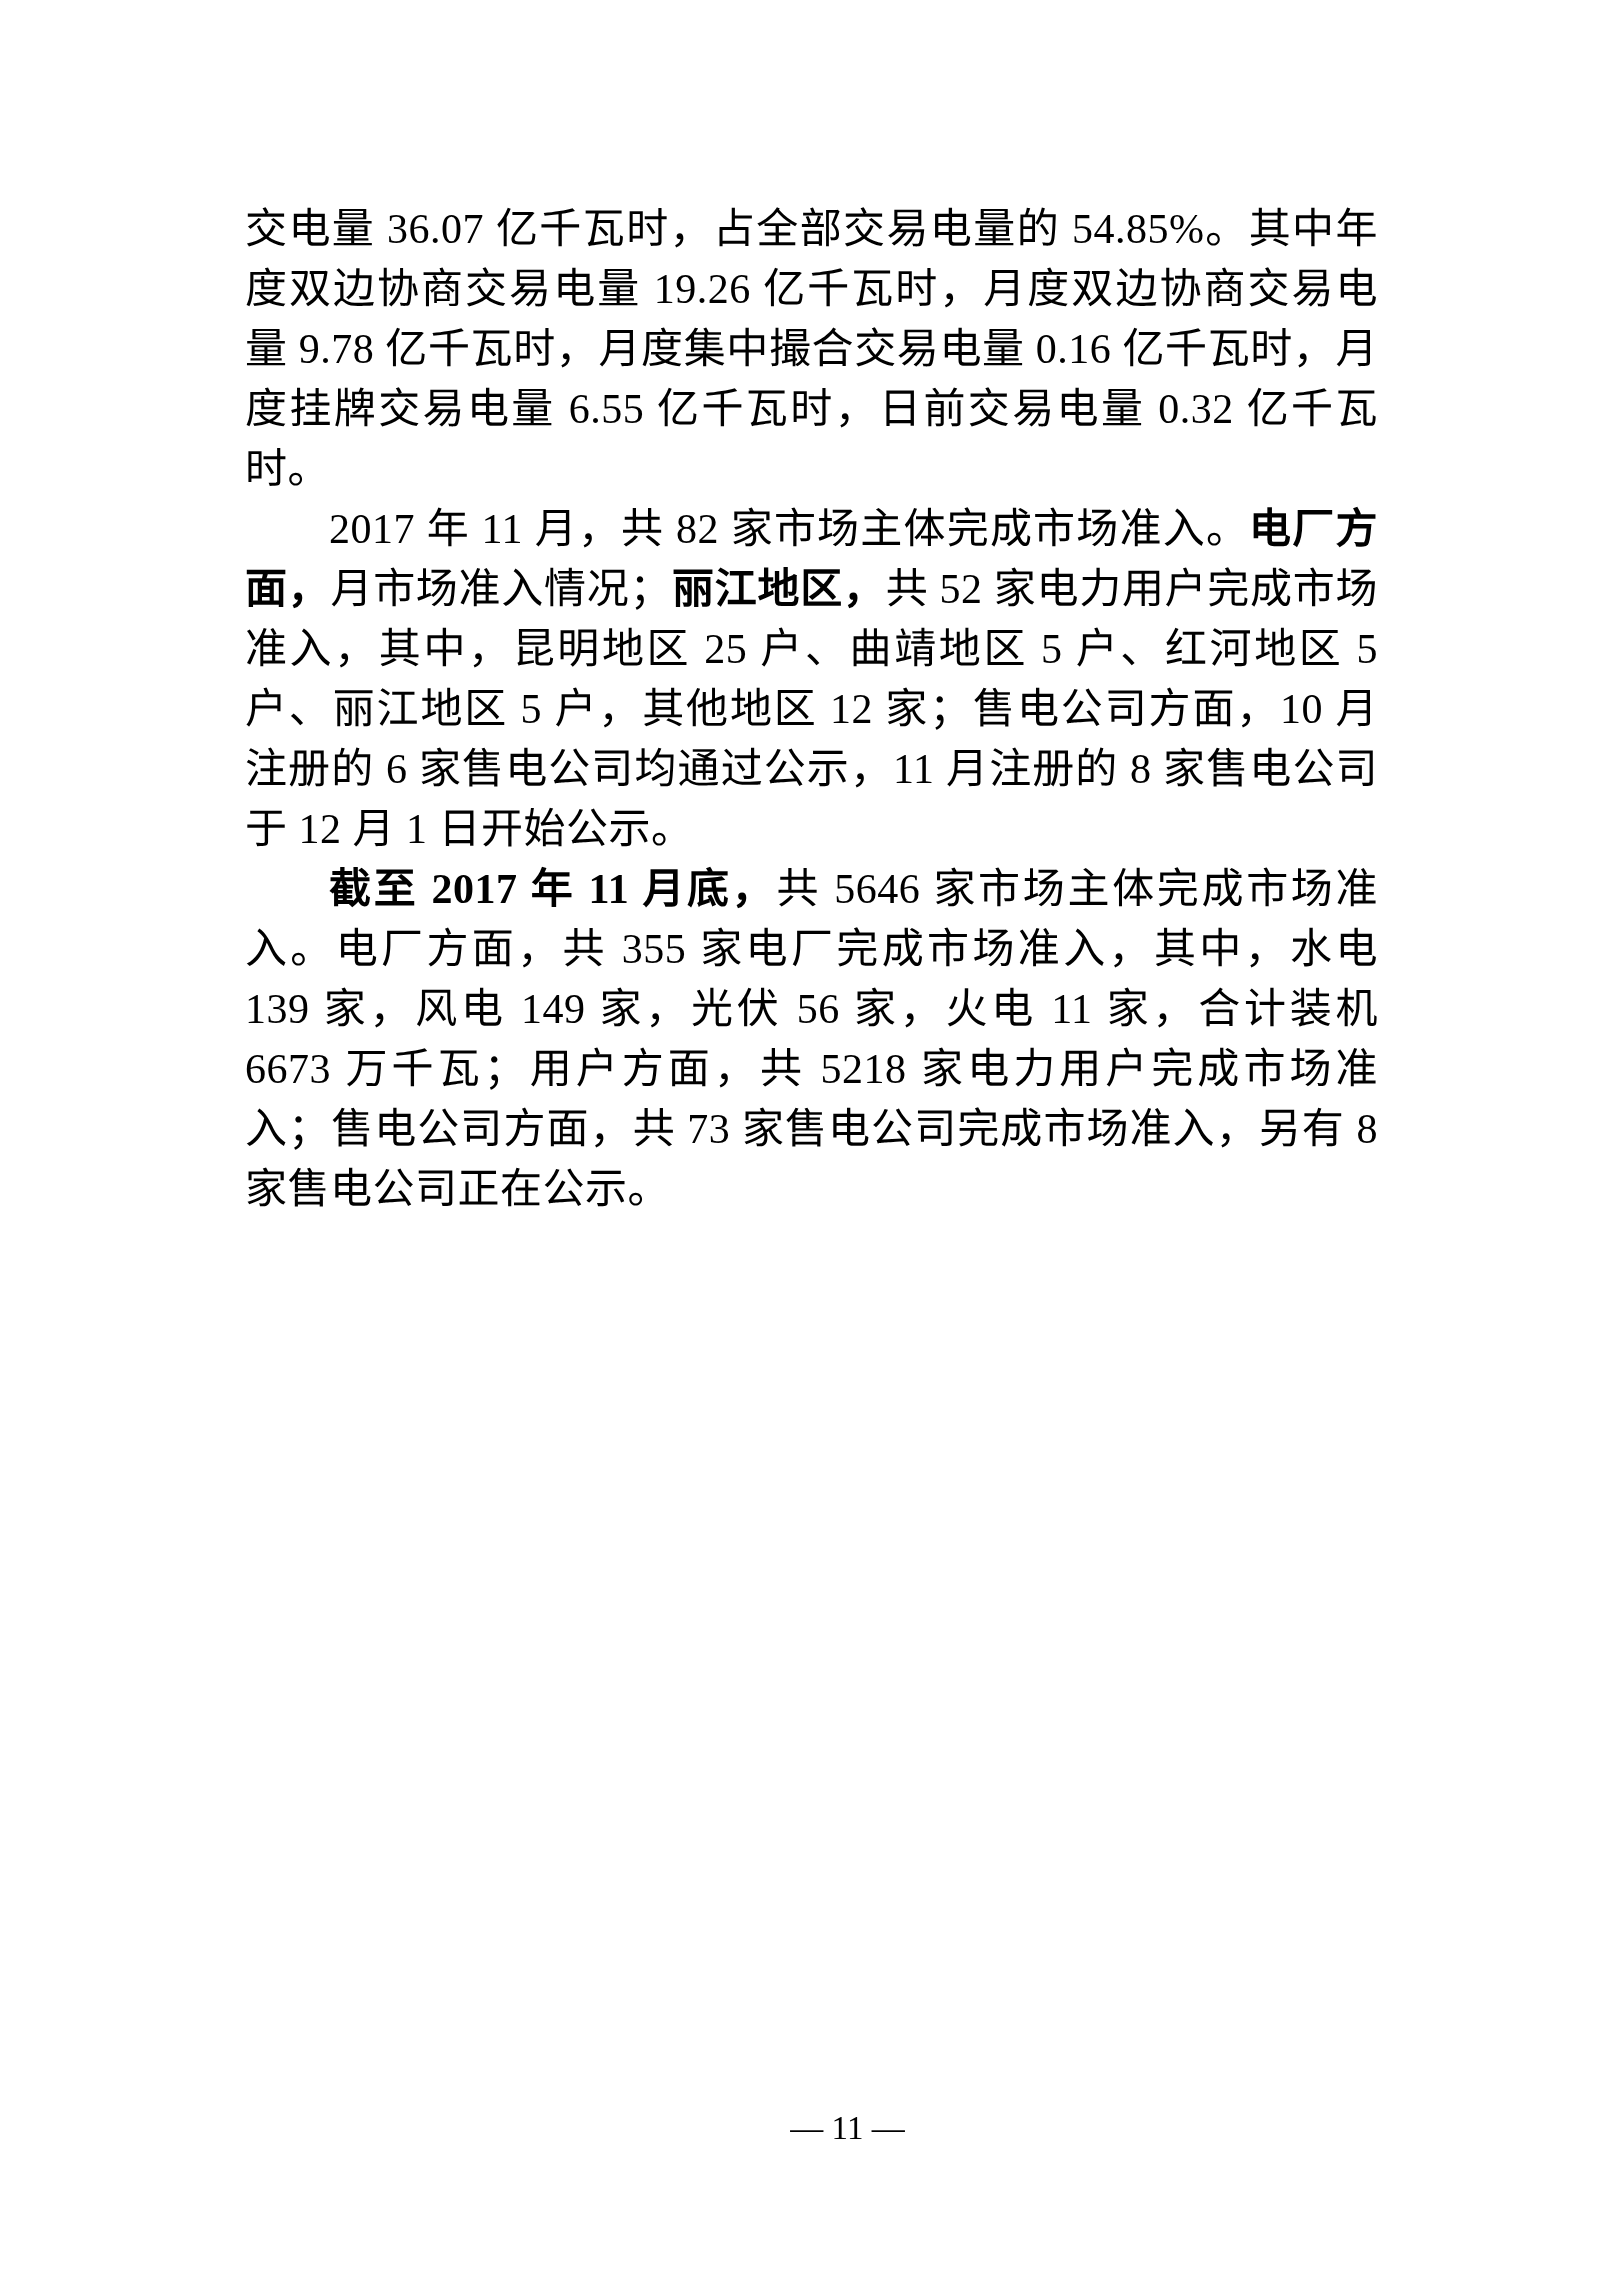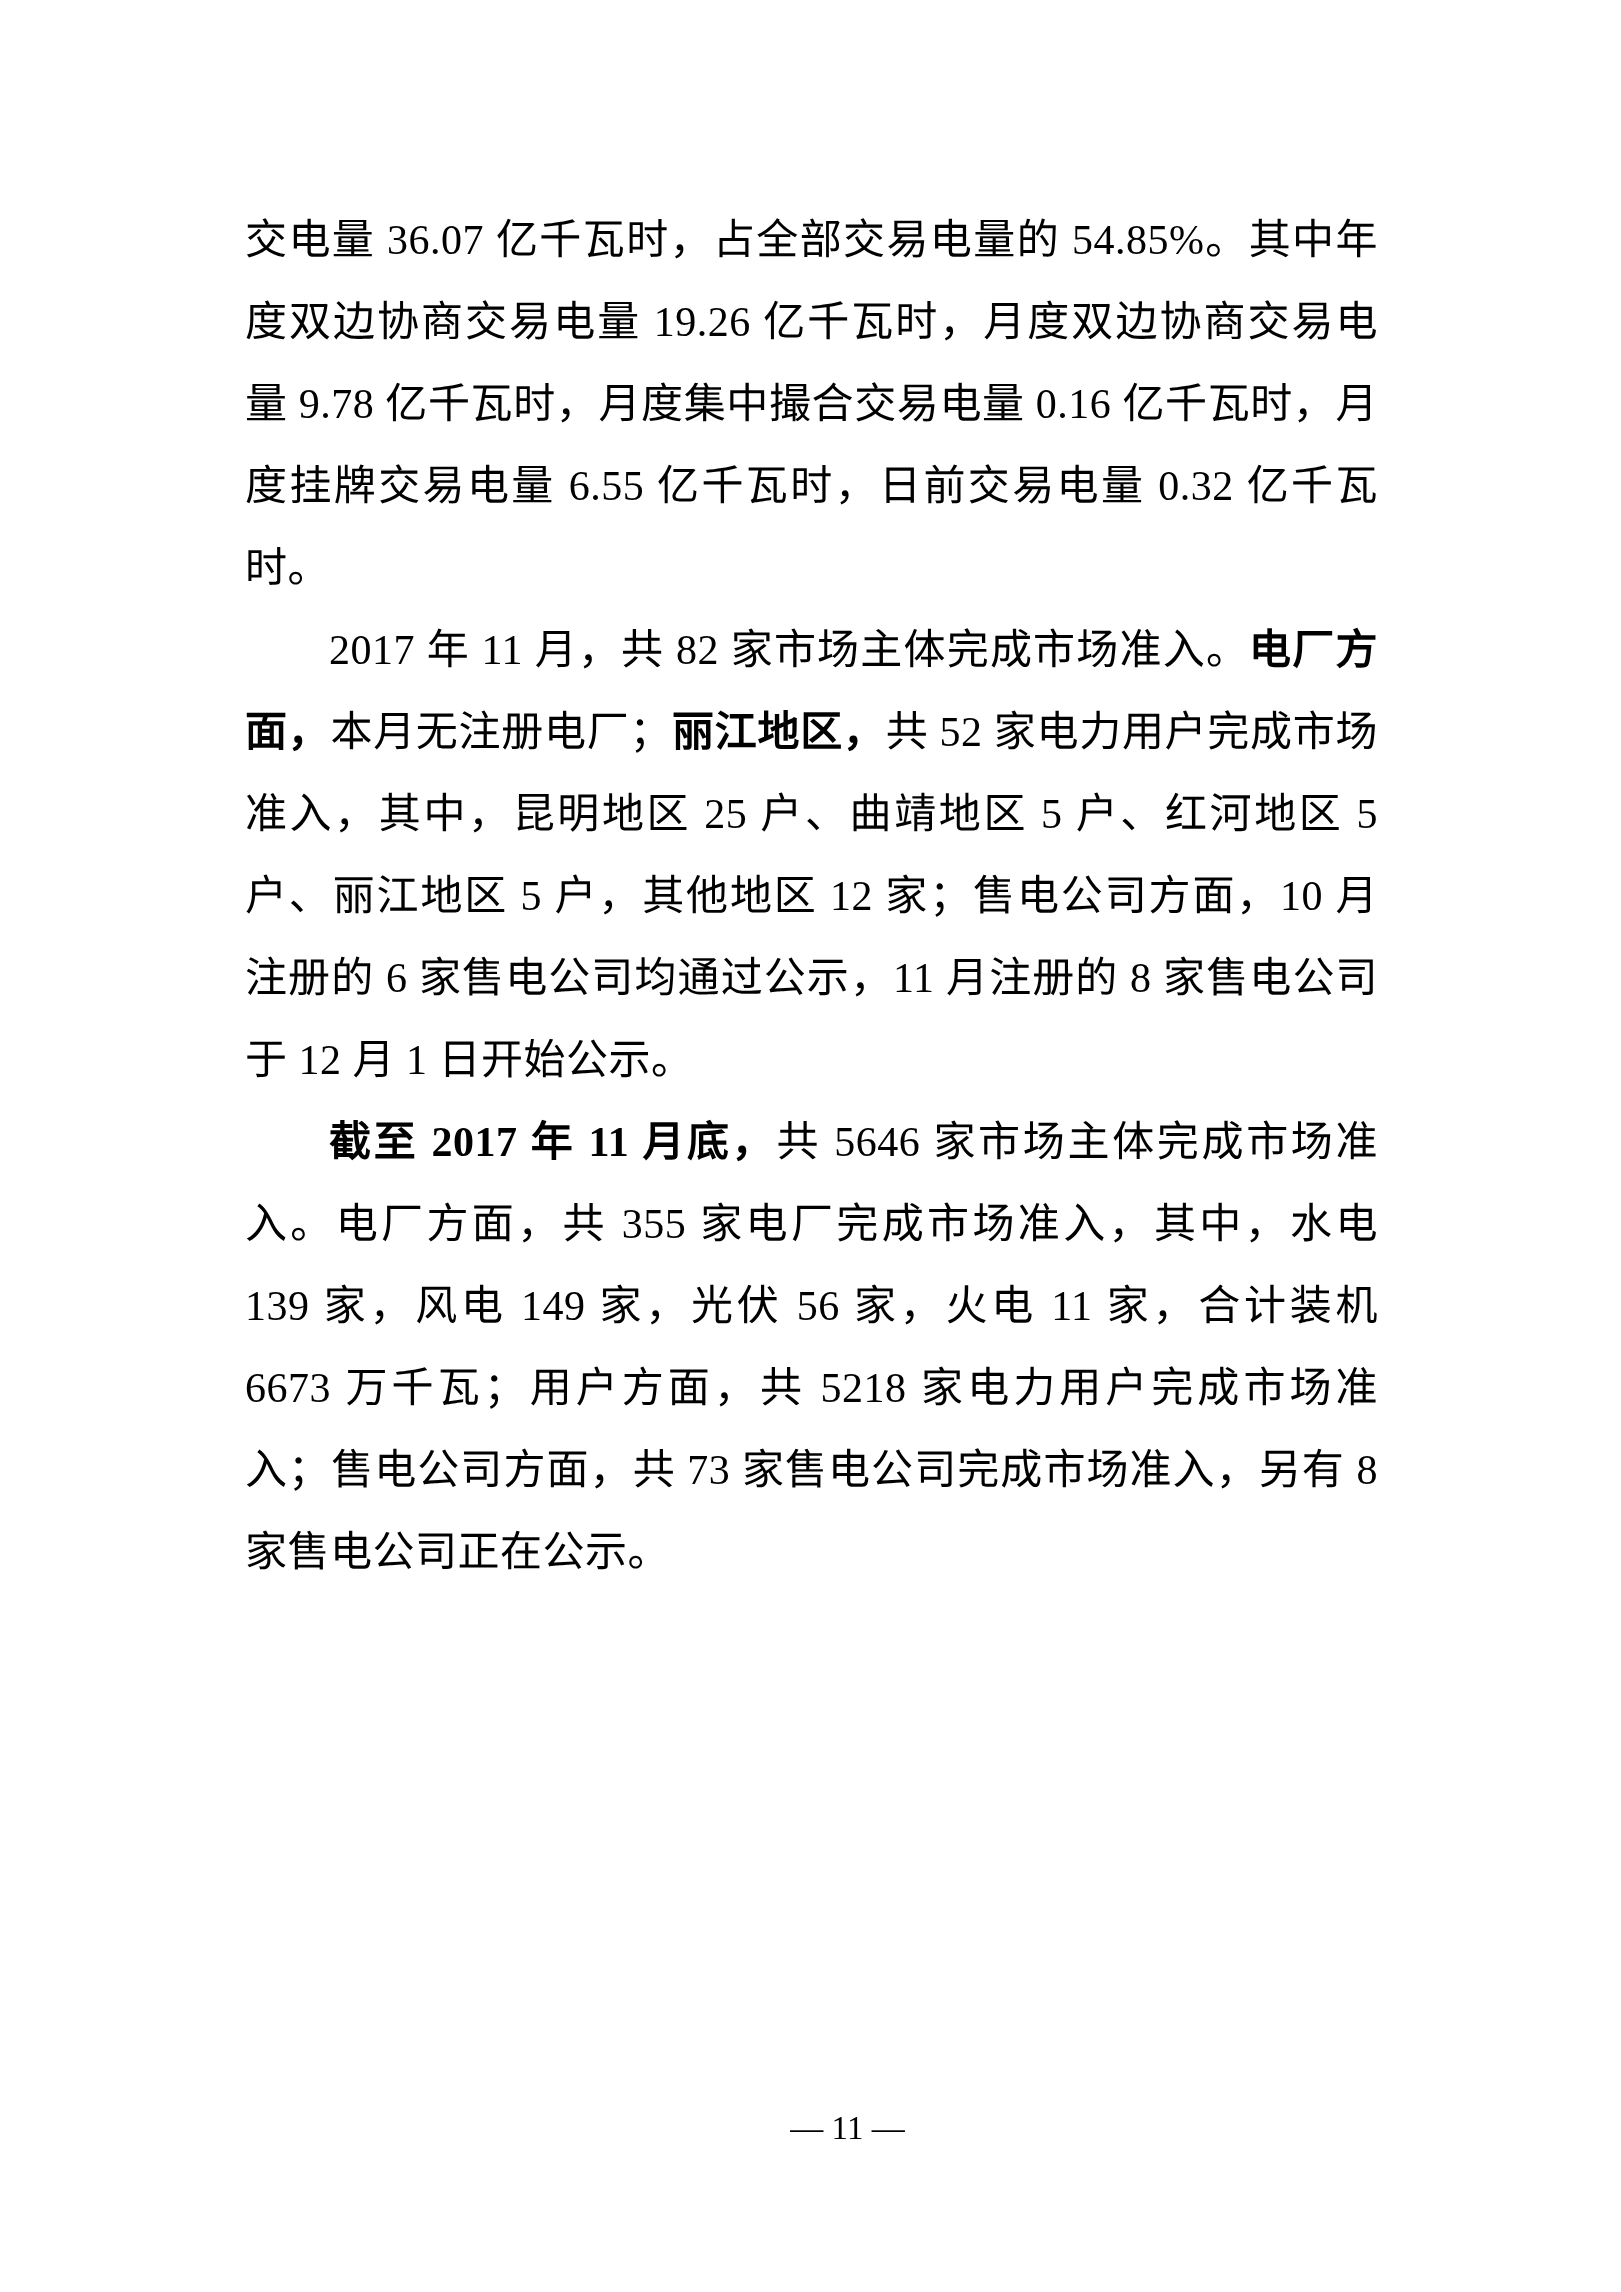--- a/index.html
+++ b/index.html
@@ -19,21 +19,21 @@
     position: absolute;
     inset: 0;
     background: #ffffff;
   }
   .textblock {
     position: absolute;
     left: 245px;
     top: 199px;
     width: 1133px;
     font-size: 42px;
-    line-height: 82px;
+    line-height: 60px;
     text-align: justify;
     text-align-last: left;
     letter-spacing: 0.5px;
   }
   .para, .heading {
     margin: 0;
     padding: 0;
     font-size: 42px;
     font-weight: 400;
   }
@@ -61,21 +61,21 @@
 </head>
 <body>
 
 <div class="page">
 
   <main class="textblock">
 
     <p class="para"><span>交电量 36.07 亿千瓦时，占全部交易电量的 54.85%。其中年度双边协商交易电量 19.26 亿千瓦时，月度双边协商交易电量 9.78 亿千瓦时，月度集中撮合交易电量 0.16 亿千瓦时，月度挂牌交易电量 6.55 亿千瓦时，日前交易电量 0.32 亿千瓦时。</span></p>
 
 
-    <p class="para indent"><span>2017 年 11 月，共 82 家市场主体完成市场准入。</span><span class="bold">电厂方面，</span><span>本月无注册电厂；</span><span class="bold">丽江地区，</span><span>共 52 家电力用户完成市场准入，其中，昆明地区 25 户、曲靖地区 5 户、红河地区 5 户、丽江地区 5 户，其他地区 12 家；售电公司方面，10 月注册的 6 家售电公司均通过公示，11 月注册的 8 家售电公司于 12 月 1 日开始公示。</span></p>
+    <p class="para indent"><span>2017 年 11 月，共 82 家市场主体完成市场准入。</span><span class="bold">电厂方面，</span><span>月市场准入情况；</span><span class="bold">丽江地区，</span><span>共 52 家电力用户完成市场准入，其中，昆明地区 25 户、曲靖地区 5 户、红河地区 5 户、丽江地区 5 户，其他地区 12 家；售电公司方面，10 月注册的 6 家售电公司均通过公示，11 月注册的 8 家售电公司于 12 月 1 日开始公示。</span></p>
 
     <p class="para indent"><span class="bold">截至 2017 年 11 月底，</span><span>共 5646 家市场主体完成市场准入。电厂方面，共 355 家电厂完成市场准入，其中，水电 139 家，风电 149 家，光伏 56 家，火电 11 家，合计装机 6673 万千瓦；用户方面，共 5218 家电力用户完成市场准入；售电公司方面，共 73 家售电公司完成市场准入，另有 8 家售电公司正在公示。</span></p>
 
   </main>
 
   <footer class="pagefoot"><span>— 11 —</span></footer>
 
 </div>
 
 

